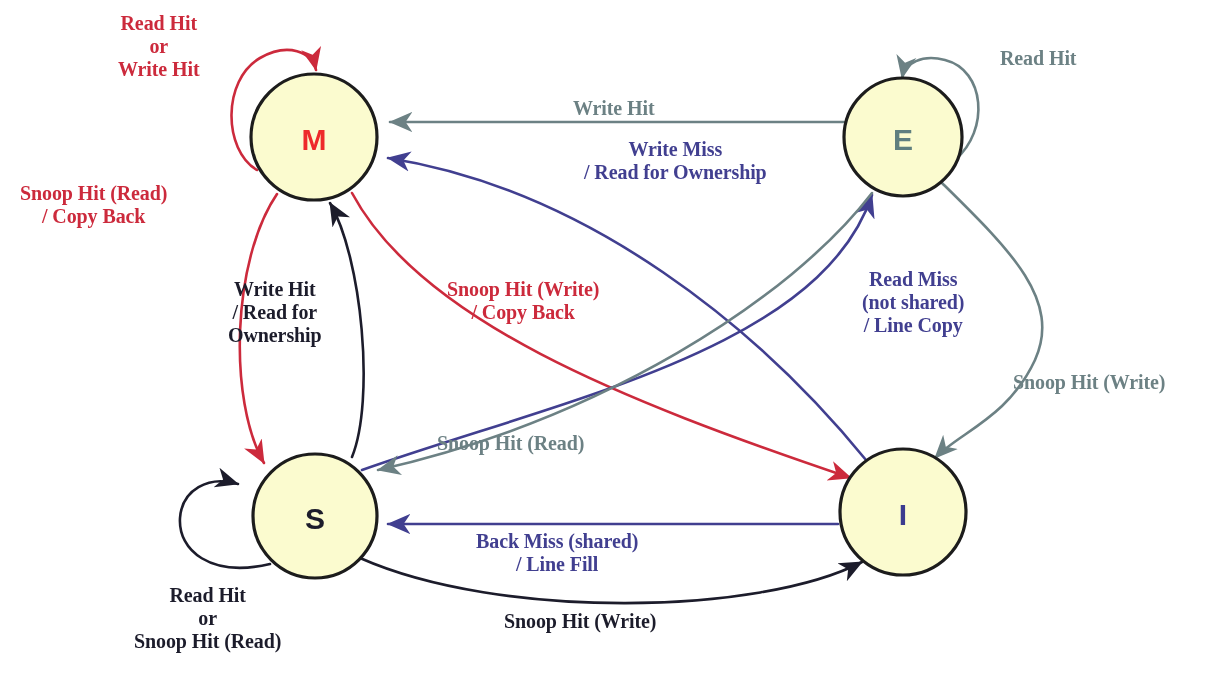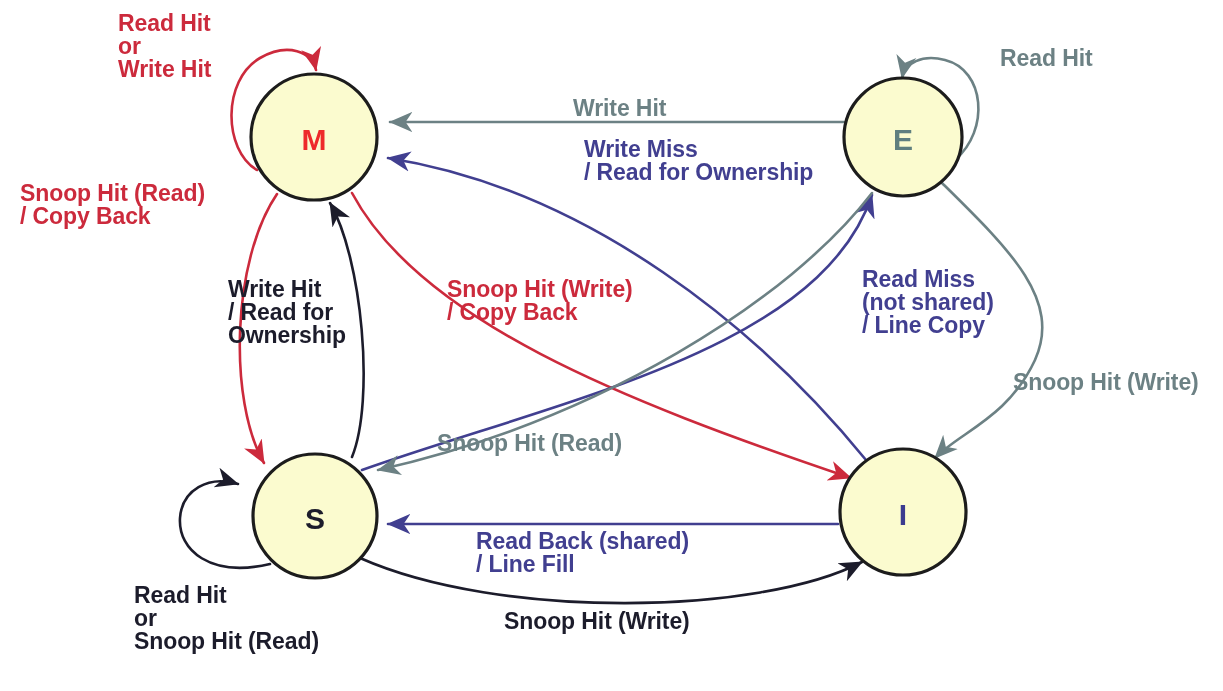--- a/index.html
+++ b/index.html
@@ -32,26 +32,27 @@
     text-anchor: middle;
     dominant-baseline: central;
   }
   .edge {
     fill: none;
     stroke-width: 2.6;
     stroke-linecap: round;
   }
   .lbl {
     position: absolute;
-    font-family: Liberation Sans, sans-serif;
+    font-family: Liberation Serif, serif;
     font-weight: bold;
-    font-size: 23px;
+    font-size: 20px;
     line-height: 23px;
     white-space: pre;
     letter-spacing: -0.1px;
+    text-align: center;
   }
 </style>
 </head>
 <body>
 
 <div id="diagram-root">
 
   <svg id="mesi-svg" viewBox="0 0 1223 691">
     <defs>
       <marker id="ah-red" markerWidth="11" markerHeight="11" refX="8.6" refY="4.2" orient="auto" markerUnits="strokeWidth">
@@ -137,21 +138,21 @@
 / Copy Back</span></div>
 
   <div class="lbl" style="left:862px; top:268px; color:#413f90;"><span>Read Miss
 (not shared)
 / Line Copy</span></div>
 
   <div class="lbl" style="left:1013px; top:371px; color:#6c8184;"><span>Snoop Hit (Write)</span></div>
 
   <div class="lbl" style="left:437px; top:432px; color:#6c8184;"><span>Snoop Hit (Read)</span></div>
 
-  <div class="lbl" style="left:476px; top:530px; color:#413f90;"><span>Read Back (shared)
+  <div class="lbl" style="left:476px; top:530px; color:#413f90;"><span>Back Miss (shared)
 / Line Fill</span></div>
 
   <div class="lbl" style="left:504px; top:610px; color:#1c1c2b;"><span>Snoop Hit (Write)</span></div>
 
   <div class="lbl" style="left:134px; top:584px; color:#1c1c2b;"><span>Read Hit
 or
 Snoop Hit (Read)</span></div>
 
 </div>
 

